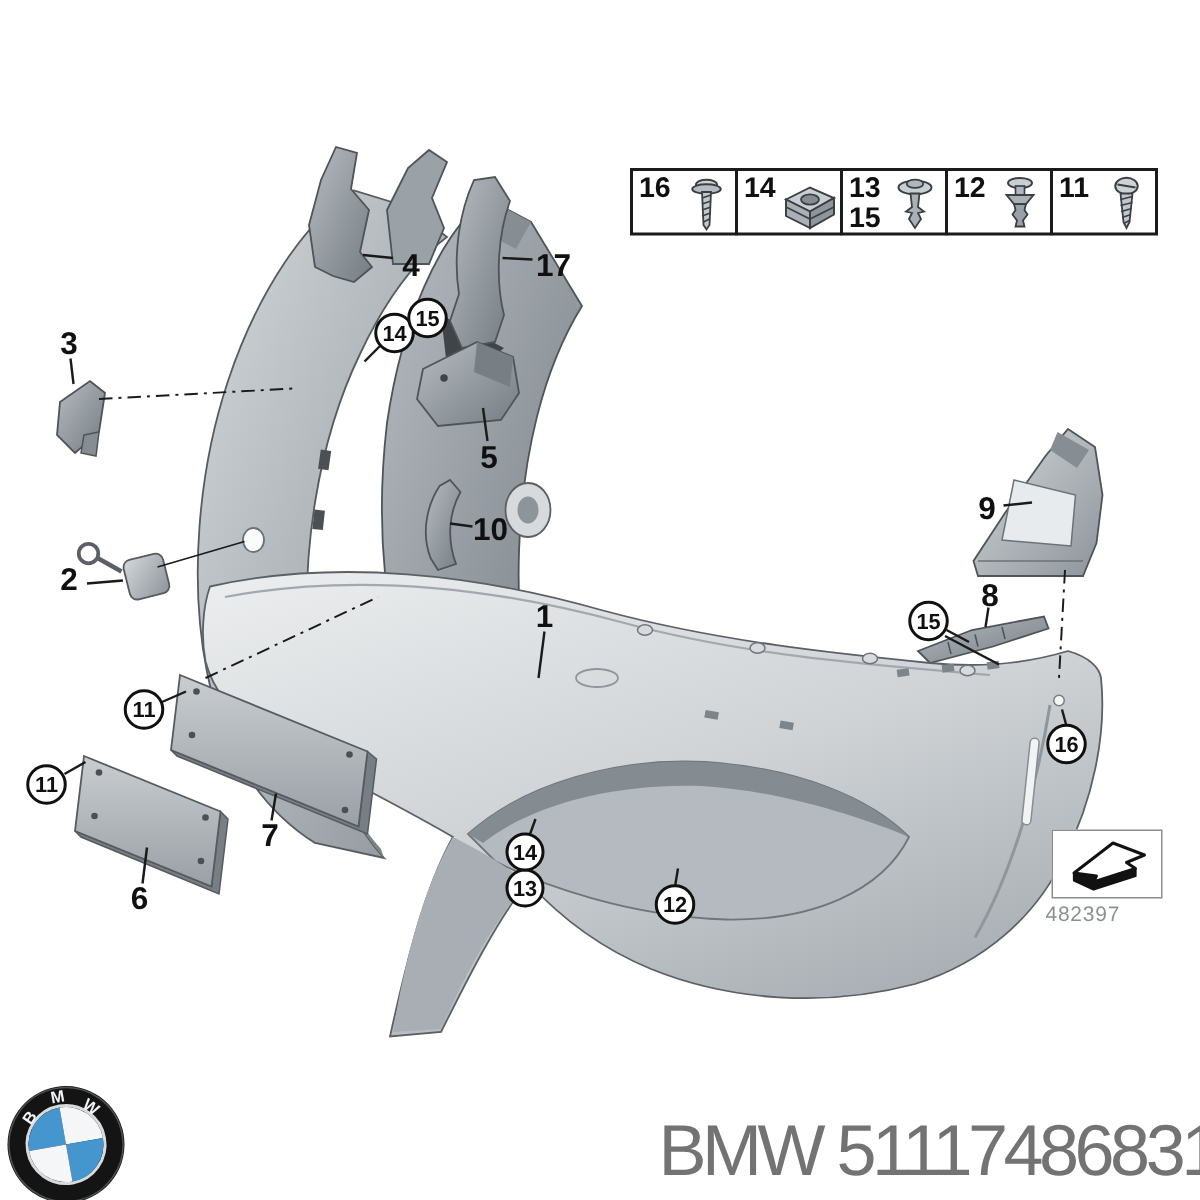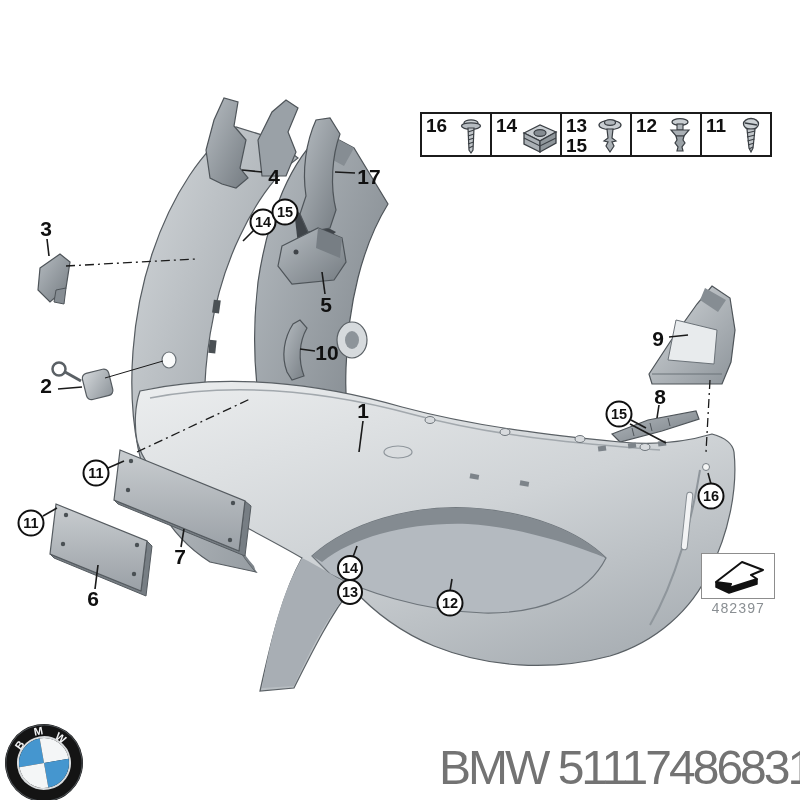--- a/index.html
+++ b/index.html
@@ -11,21 +11,21 @@
   .legend{position:absolute;left:420px;top:112px;display:flex;}
   .legend .cell{width:72px;height:45px;border:2px solid #1b1b1b;margin-left:-2px;position:relative;background:#fff;box-sizing:border-box;}
   .legend .cell:first-child{margin-left:0;}
   .cell-num{position:absolute;left:4px;top:2px;font-size:19px;font-weight:bold;color:#101010;line-height:1;}
   .cell-num.second{top:22px;}
   .cell-icon{position:absolute;right:2px;top:2px;}
   .cell-icon.wide{right:0px;top:4px;}
 
   
   .ref-box{position:absolute;left:701px;top:553px;width:74px;height:46px;border:1.5px solid #8d8d8d;background:#fff;box-sizing:border-box;}
-  .ref-code{position:absolute;left:697px;top:601px;width:82px;text-align:center;font-size:14px;color:#8a8f93;letter-spacing:.5px;font-family:Liberation Mono, monospace;}
+  .ref-code{position:absolute;left:697px;top:601px;width:82px;font-size:14px;color:#8a8f93;letter-spacing:.5px;}
 
   
   .footer-text{position:absolute;left:411px;top:740px;font-size:48px;letter-spacing:-3px;color:#737373;white-space:nowrap;margin-left:28px;}
   .logo{position:absolute;left:3px;top:723px;}
 </style>
 </head>
 <body>
 
 <div class="stage">
 

